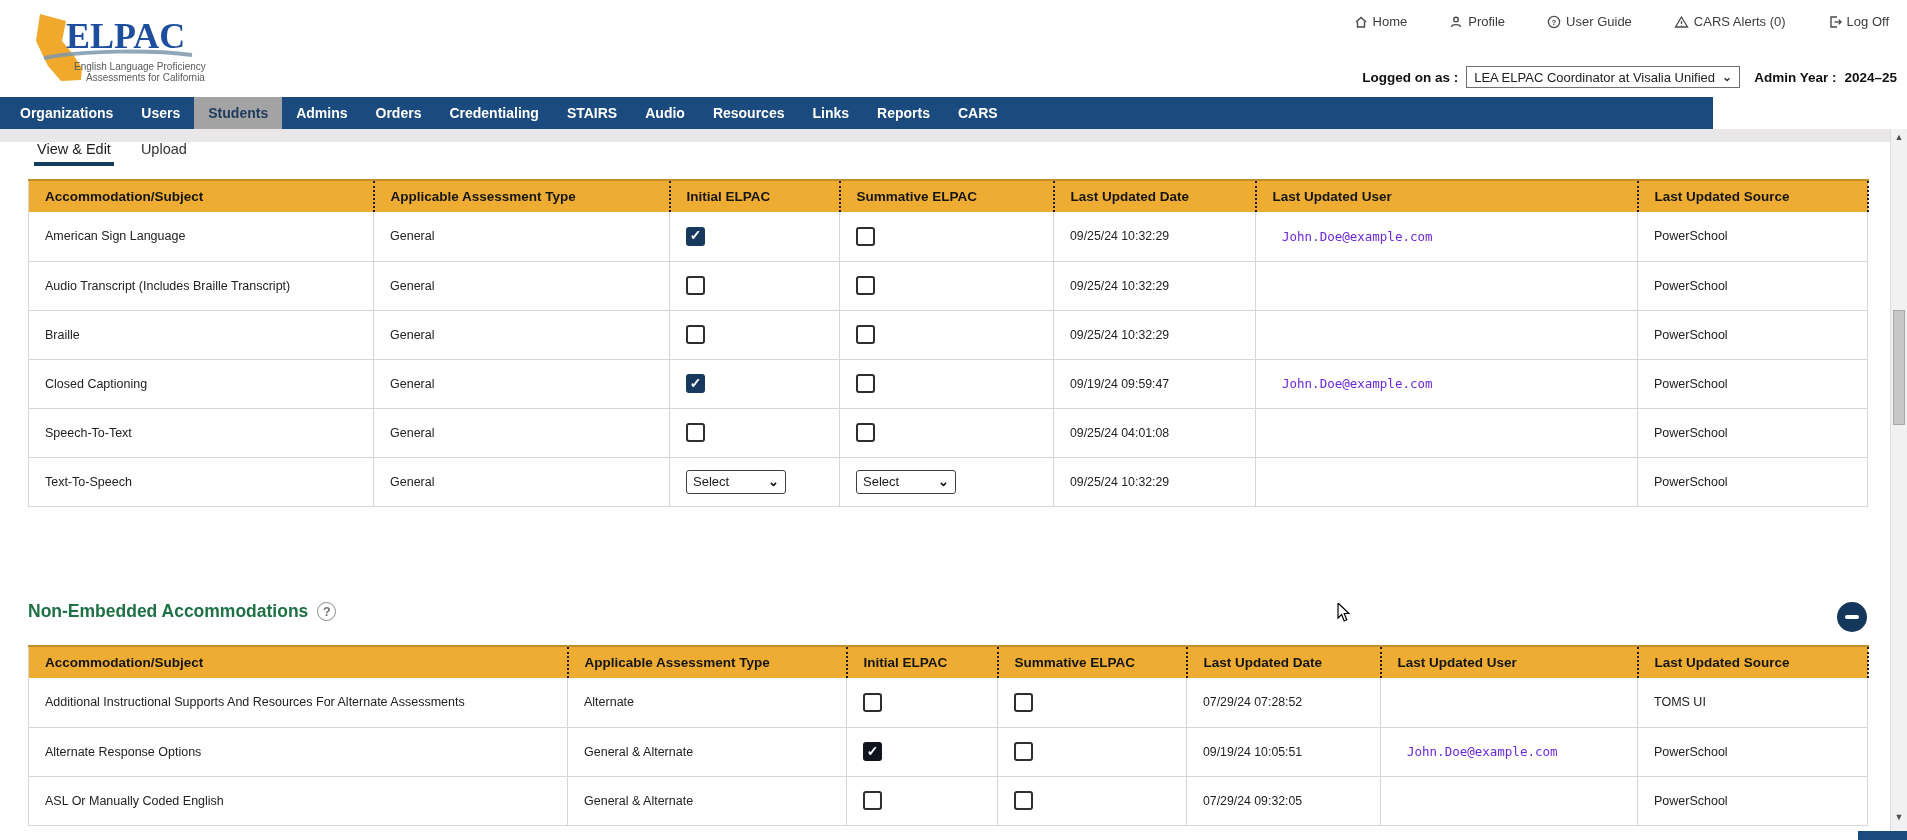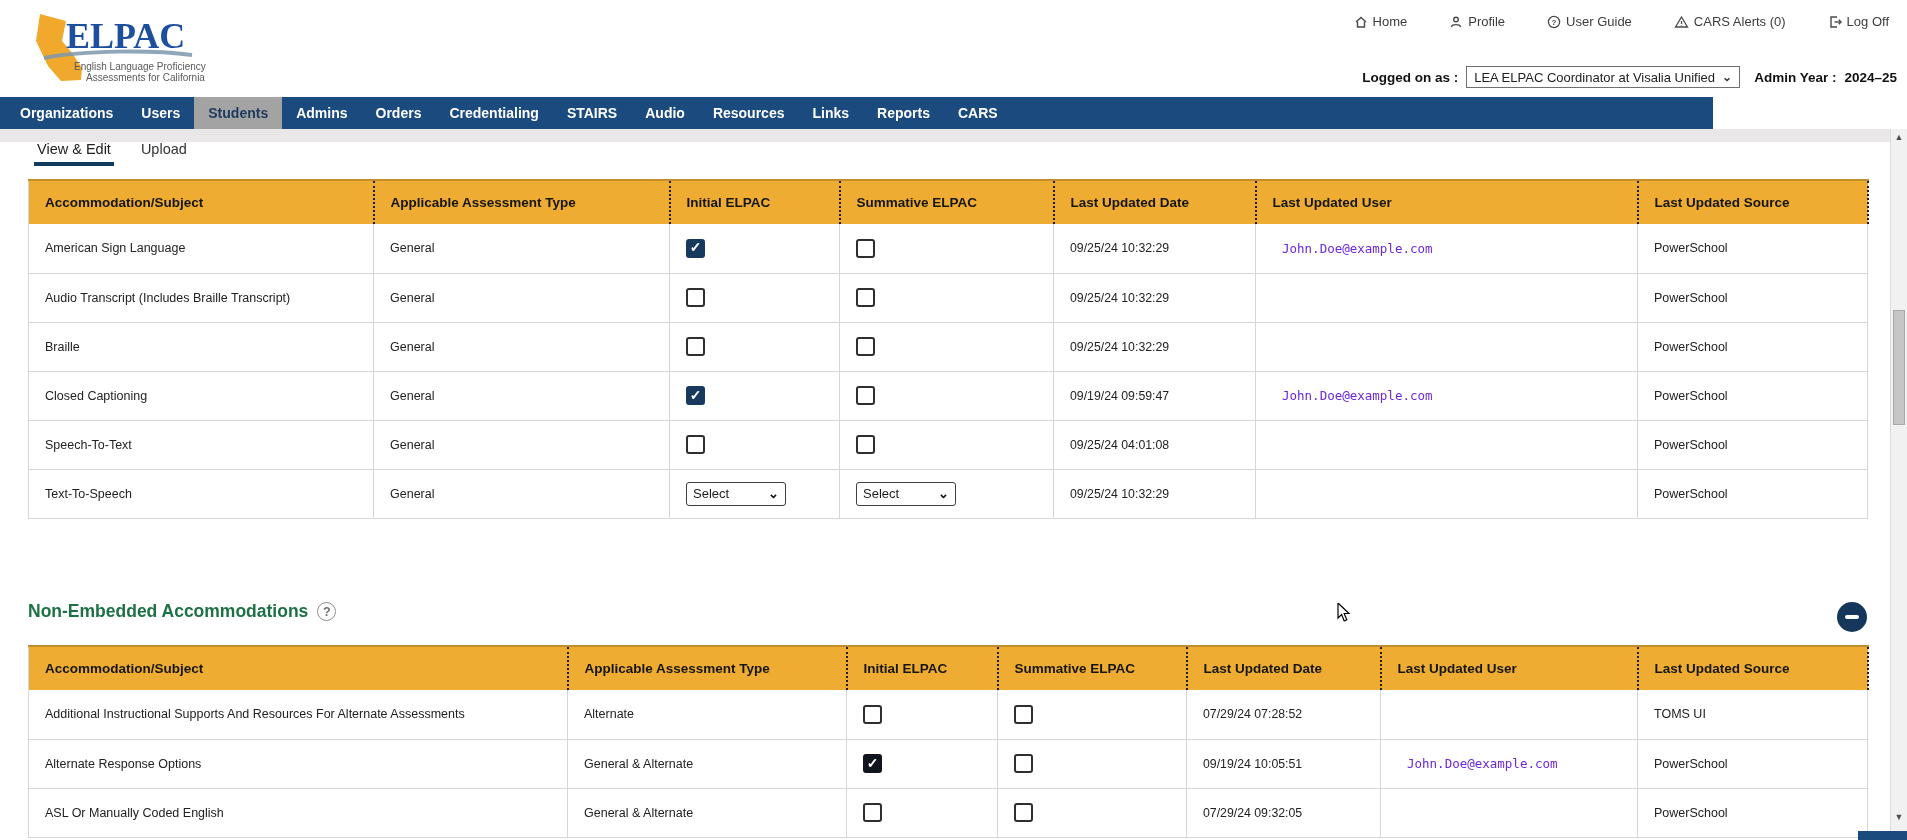--- a/index.html
+++ b/index.html
@@ -31,21 +31,21 @@
   .graystrip { position:absolute; left:0; top:129px; width:1907px; height:13px; background:#e9e7e7; }
 
   
   .tabs-row { position:absolute; left:34px; top:141px; display:flex; gap:24px; }
   .tab { font-size:14.5px; color:#333; padding:0 3px 5px 3px; cursor:pointer; }
   .tab.active { border-bottom:4px solid #123c5e; color:#222; }
 
   
   .acc-table { position:absolute; left:28px; width:1839px; border-collapse:collapse; table-layout:fixed;
                background:#fff; border-left:1px solid #d7d7d7; }
-  .acc-table th { background:#eead32; height:44px; text-align:left; font-size:13.5px; font-weight:bold;
+  .acc-table th { background:#eead32; height:32px; text-align:left; font-size:13.5px; font-weight:bold;
                   color:#151515; padding-left:16px; border-right:2px dotted #1c1c1c;
                   border-top:2px solid #c08f2b; }
   .acc-table td { height:49px; border-bottom:1px solid #d7d7d7; border-right:1px solid #d7d7d7;
                   font-size:12.5px; color:#222; padding-left:16px; background:#fff; vertical-align:middle; }
   .t1 { top:179px; }
   .t2 { top:645px; }
   td.c-user { font-family:"DejaVu Sans Mono","Liberation Mono",monospace; font-size:12.5px; color:#6d28d9; padding-left:26px; }
   td.c-date { font-size:12.3px; }
 
   .cb { width:19px; height:19px; border:2px solid #2e2e2e; border-radius:3px; background:#fff;

